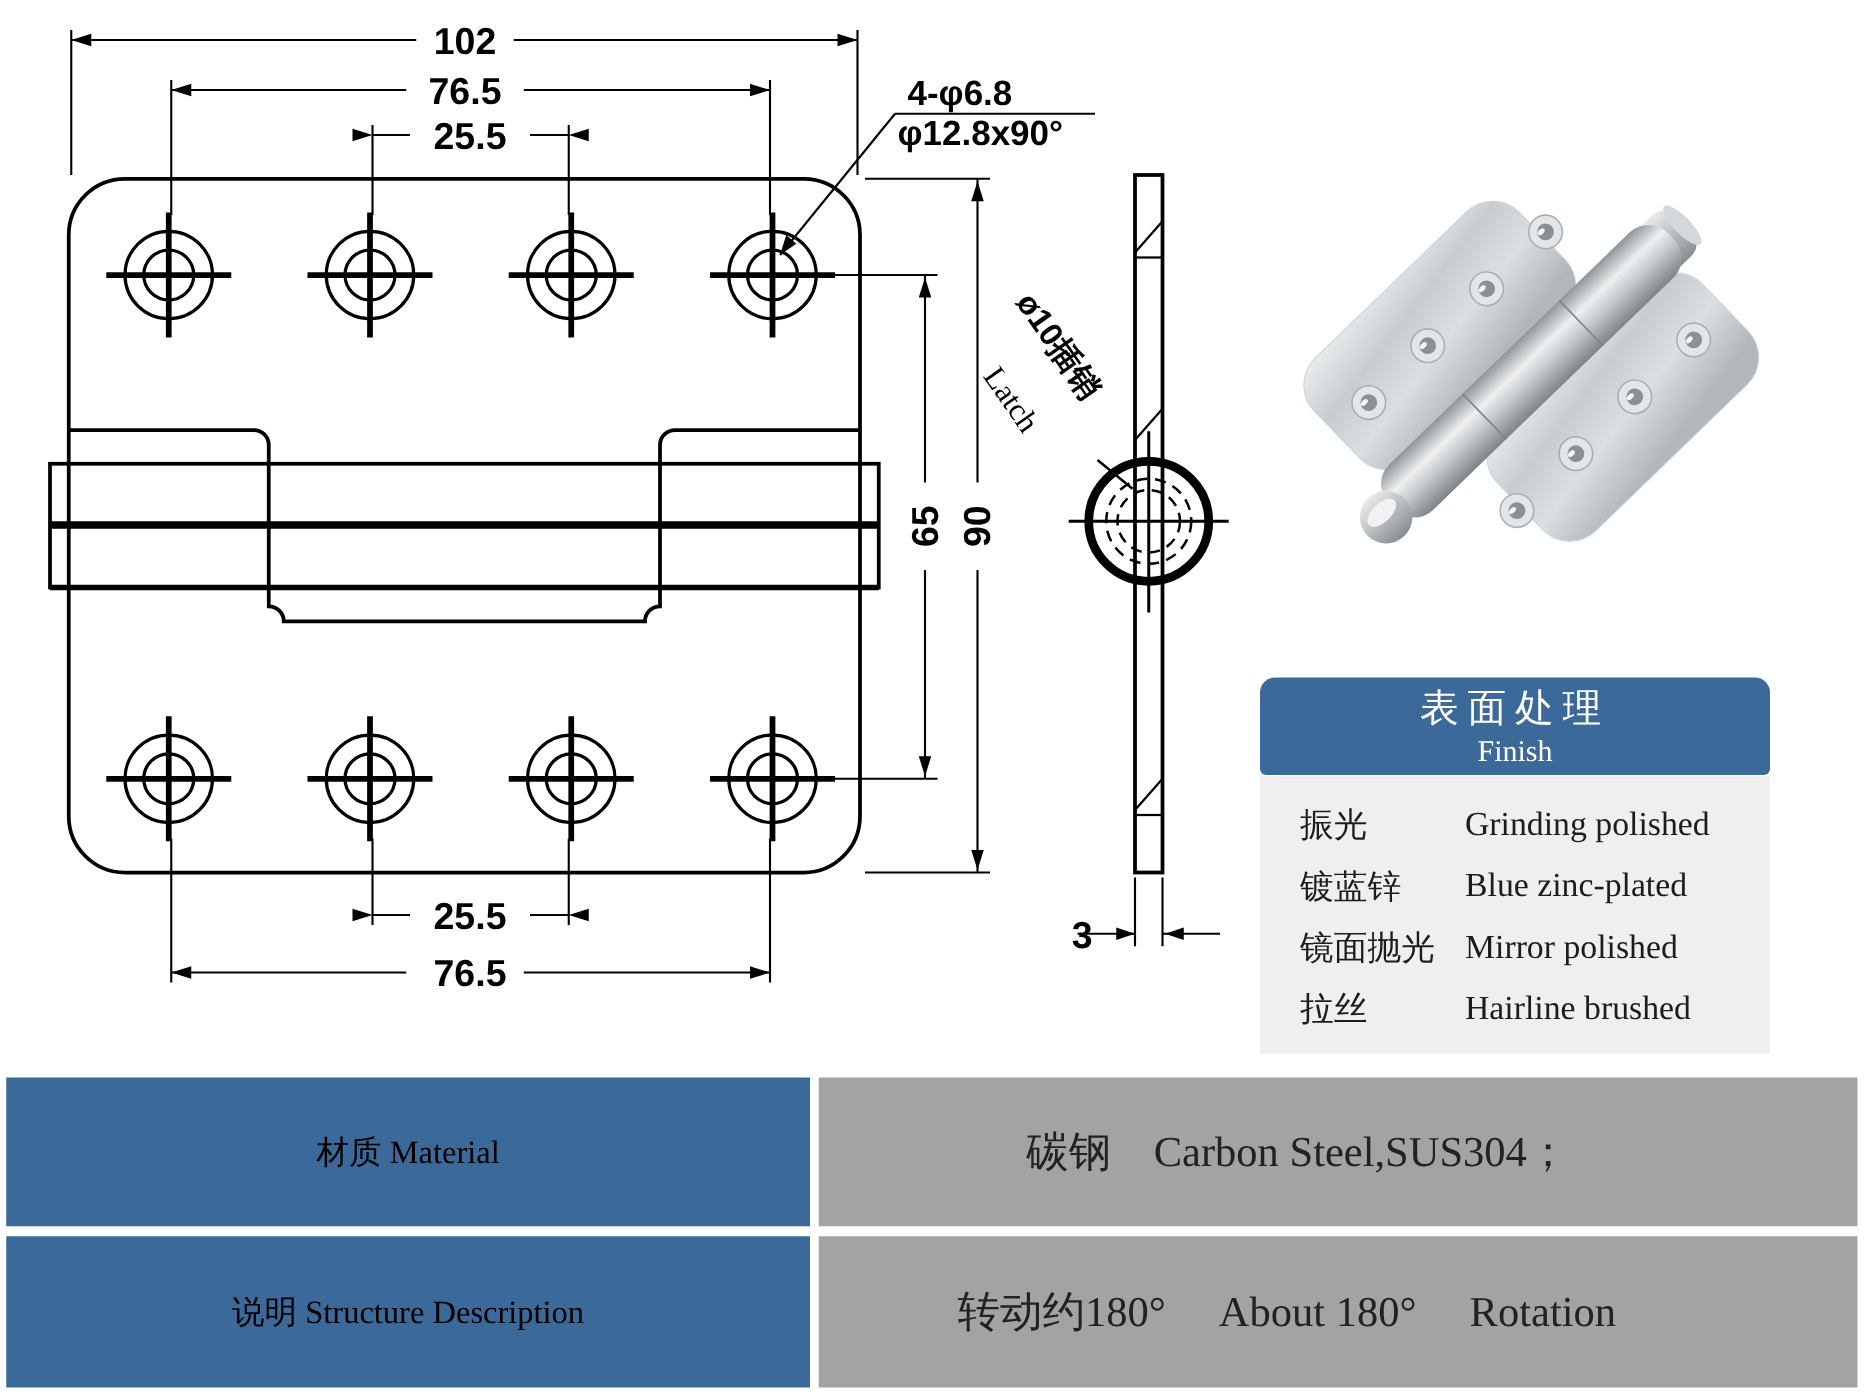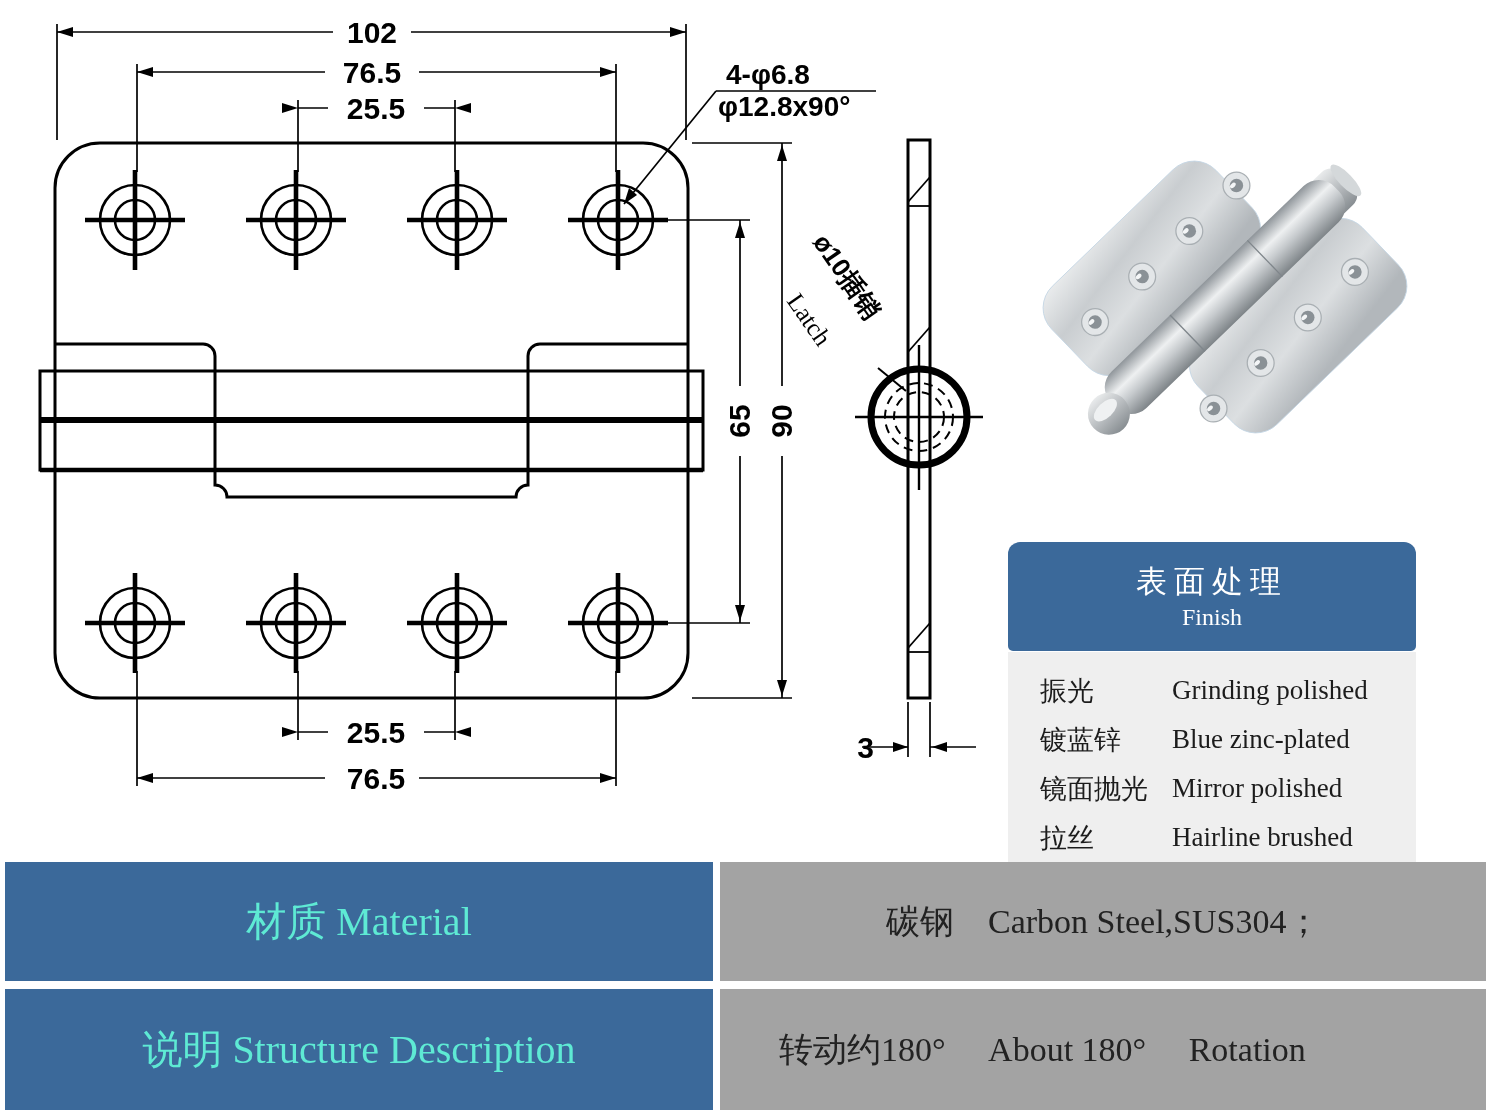--- a/index.html
+++ b/index.html
@@ -9,41 +9,41 @@
 
   
   #drawing{left:0;top:0;}
   .dimtxt{font-family:"Liberation Sans", sans-serif;font-weight:bold;font-size:30px;fill:#000;}
   .notetxt{font-family:"Liberation Sans", sans-serif;font-weight:bold;font-size:28px;fill:#000;}
   .latchzh{font-family:"Liberation Sans", sans-serif;font-weight:bold;font-size:26px;fill:#000;}
   .latchen{font-family:"Liberation Serif", serif;font-size:25px;fill:#000;}
 
   
   .finish-panel{left:1008px;top:542px;width:408px;}
-  .finish-header{background:var(--blue);border-radius:12px 12px 5px 5px;height:109px;
+  .finish-header{background:var(--blue);border-radius:12px 12px 5px 5px;height:78px;
     display:flex;flex-direction:column;align-items:center;justify-content:center;color:#fff;}
   .finish-header .zh{font-size:31px;letter-spacing:7px;line-height:1.35;}
   .finish-header .en{font-size:24px;line-height:1.2;}
   .finish-body{background:#efefef;padding:14px 0 12px 0;margin-top:1px;}
   .finish-row{display:flex;align-items:center;height:49px;font-size:27px;color:#1c1c1c;}
   .finish-row .zh{width:122px;margin-left:32px;flex-shrink:0;}
   .finish-row .en{margin-left:10px;}
 
   
   .spec-table{left:5px;top:862px;width:1481px;}
   .spec-row{display:flex;margin-bottom:8px;}
   .spec-row:last-child{margin-bottom:0;}
-  .spec-label{width:708px;background:var(--blue);color:#5eead4;display:flex;
-    align-items:center;justify-content:center;font-size:40px;}
+  .spec-label{width:643px;background:var(--blue);color:#000000;display:flex;
+    align-items:center;justify-content:center;font-size:26px;}
   .spec-value{flex:1;margin-left:7px;background:#a3a3a3;color:#222;
     display:flex;align-items:center;font-size:34px;}
   .spec-row.r1{height:119px;}
   .spec-row.r2{height:121px;}
   .spec-row.r1 .spec-value{padding-left:166px;}
-  .spec-row.r2 .spec-value{padding-left:59px;text-align:center;}
+  .spec-row.r2 .spec-value{padding-left:111px;text-align:center;}
 
   :root{--blue:#3b699a;}
 </style>
 </head>
 <body>
 
 <svg id="drawing" class="abs" width="1000" height="860" viewBox="0 0 1000 860">
   <g stroke="#000" fill="none">
 
     <g stroke-width="3">

